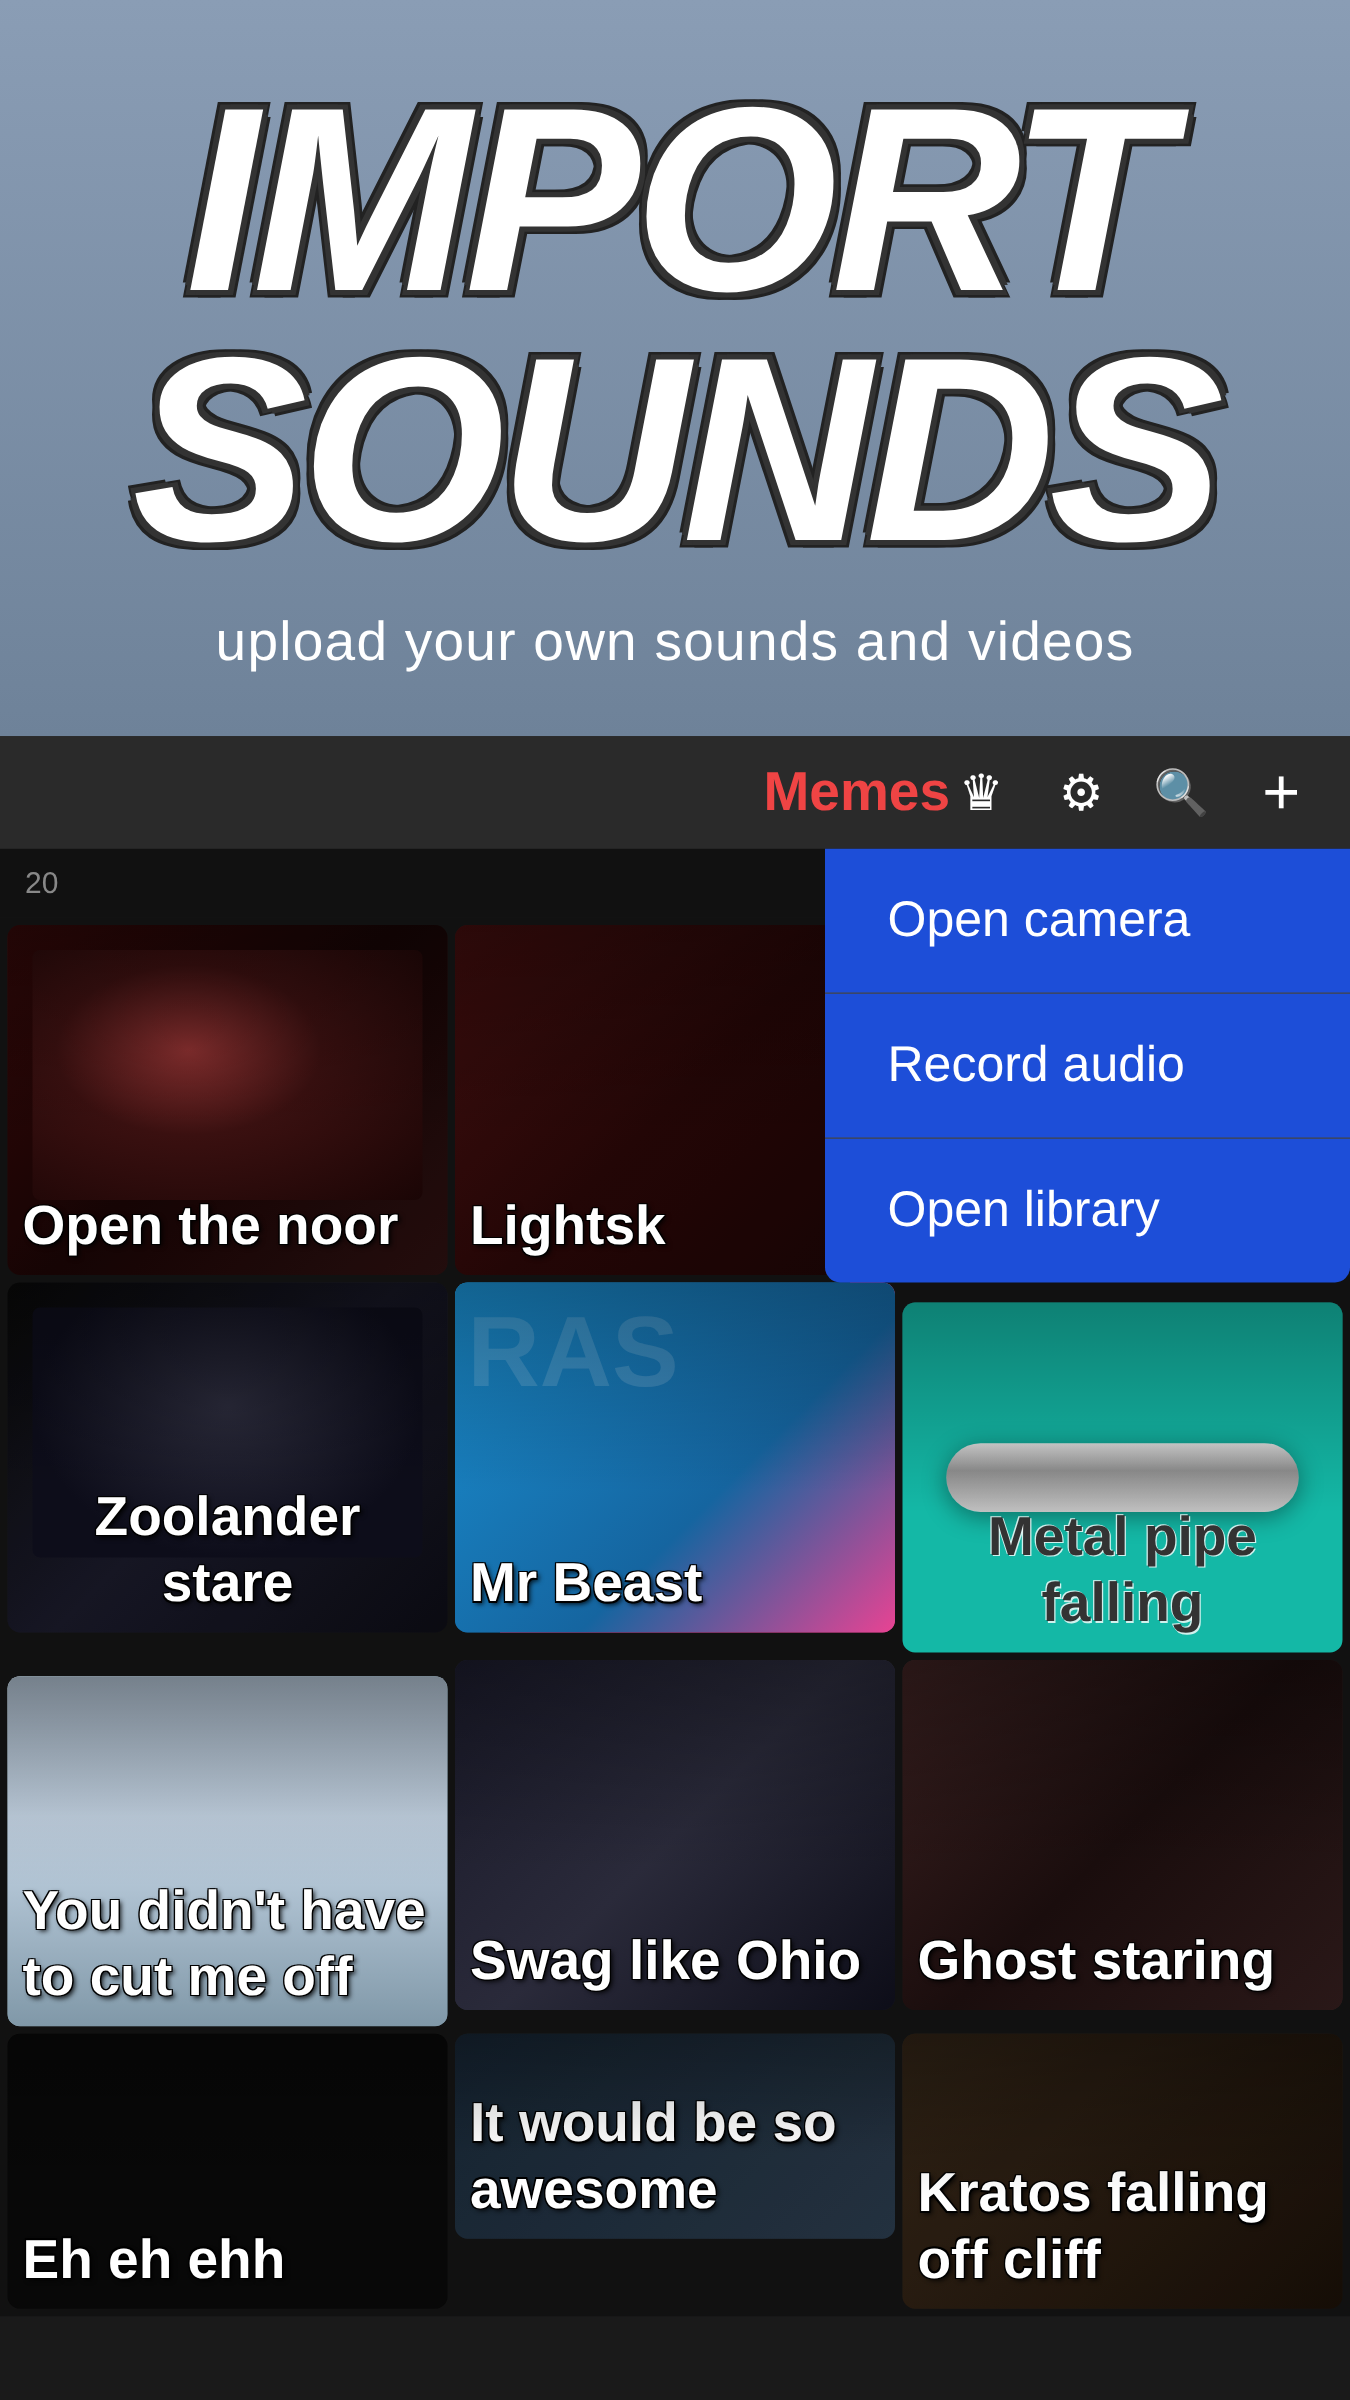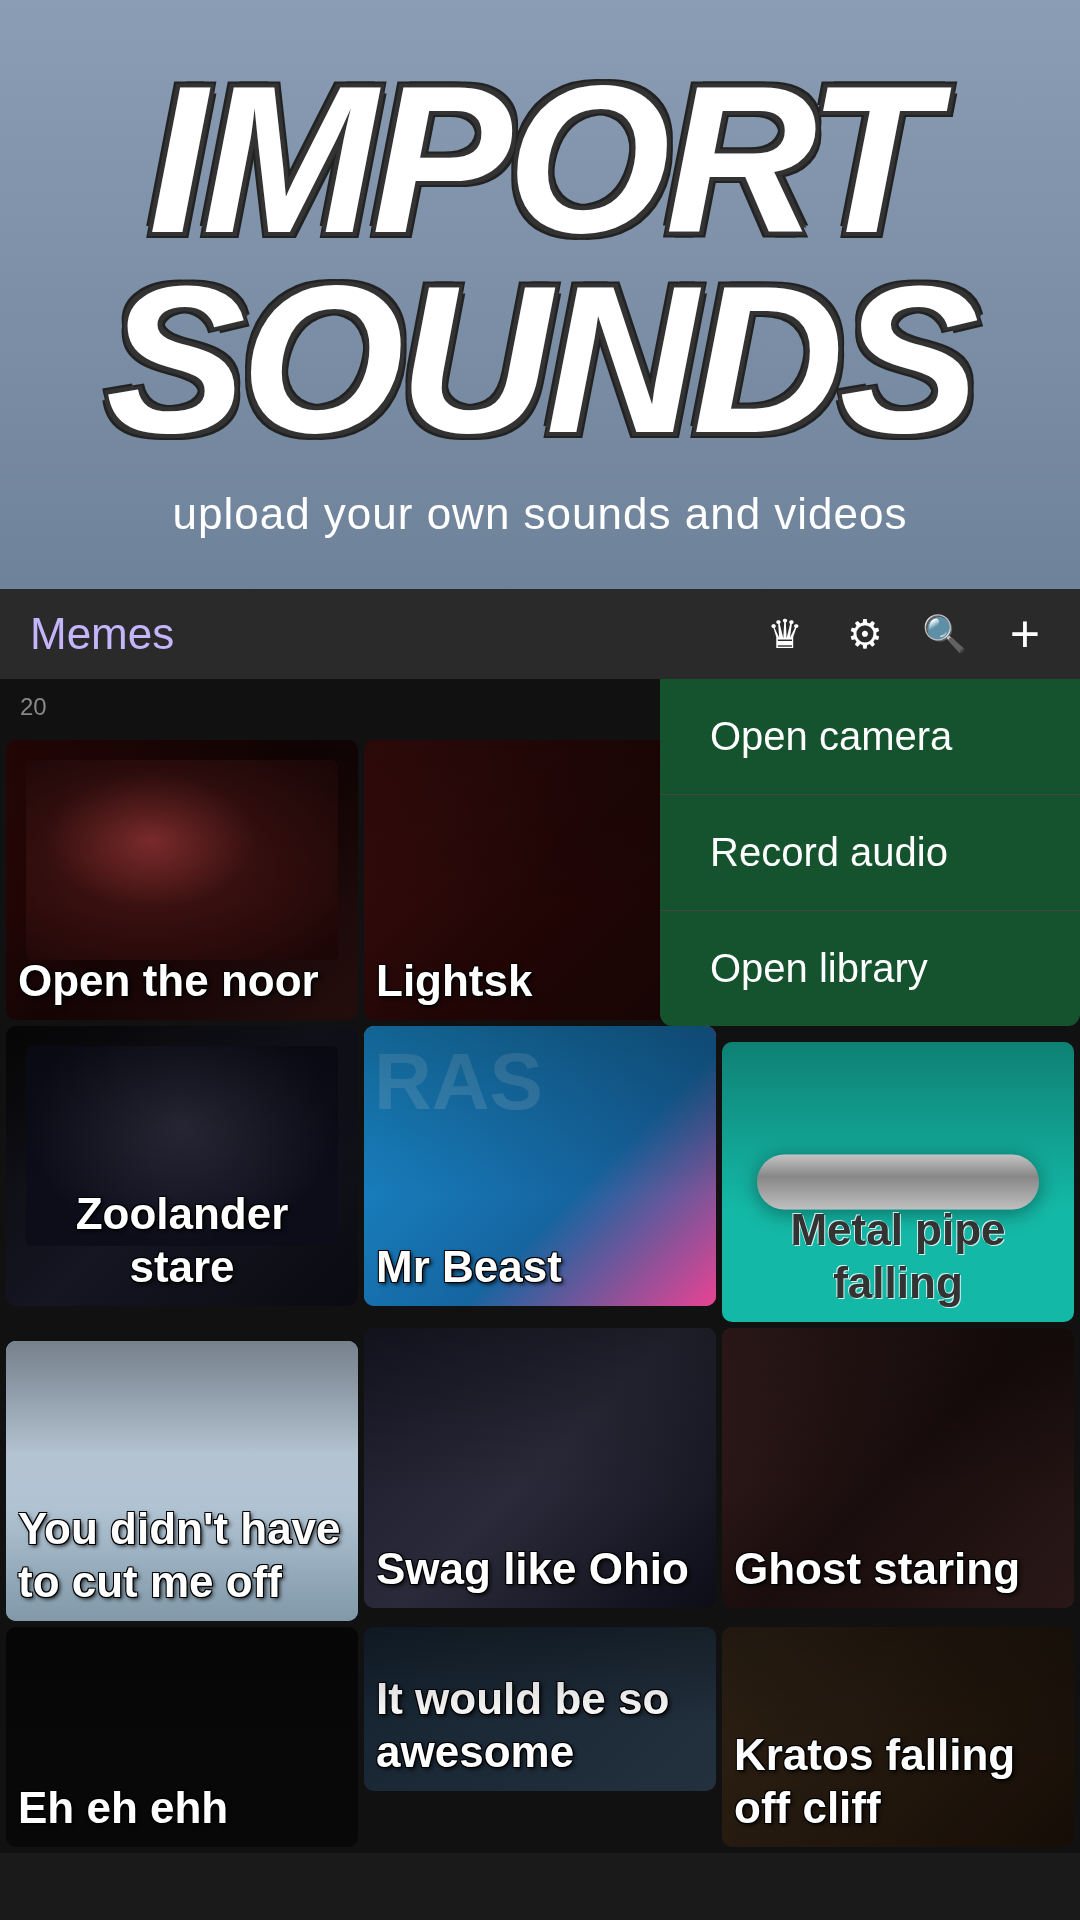--- a/index.html
+++ b/index.html
@@ -60,24 +60,25 @@
     .toolbar {
       background: #2a2a2a;
       height: 90px;
       display: flex;
       align-items: center;
       padding: 0 30px;
       position: relative;
     }
 
     .toolbar-title {
-      color: #c4b5fd;
+      color: #ef4444;
       font-size: 44px;
-      font-weight: normal;
+      font-weight: bold;
       flex: 1;
+      text-align: right;
     }
 
     .toolbar-icons {
       display: flex;
       align-items: center;
       gap: 30px;
     }
 
     .toolbar-icon {
       color: white;
@@ -89,21 +90,21 @@
       width: 50px;
       height: 50px;
     }
 
     
     .dropdown-menu {
       position: absolute;
       top: 90px;
       right: 0;
       width: 420px;
-      background: #14532d;
+      background: #1d4ed8;
       z-index: 100;
       border-radius: 0 0 12px 12px;
     }
 
     .dropdown-item {
       padding: 35px 50px;
       color: white;
       font-size: 40px;
       border-bottom: 1px solid #444;
       cursor: pointer;

